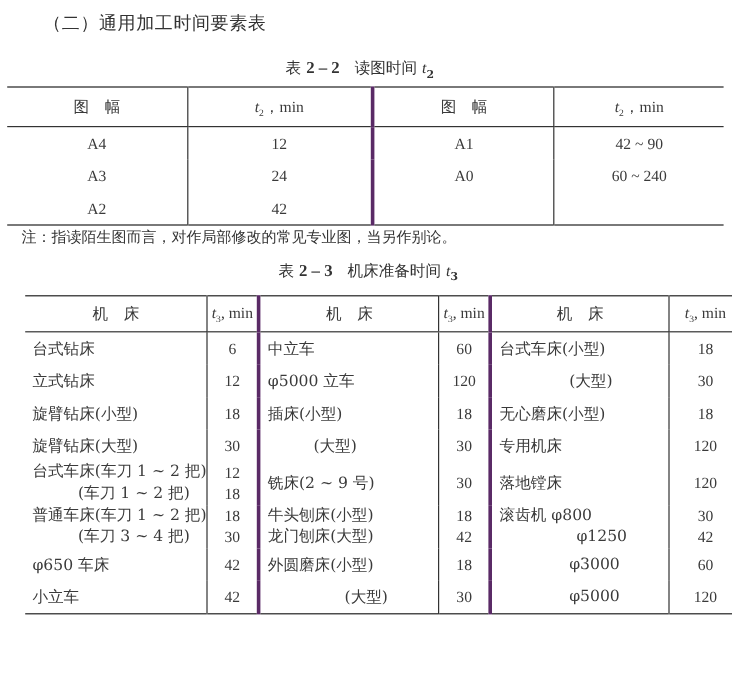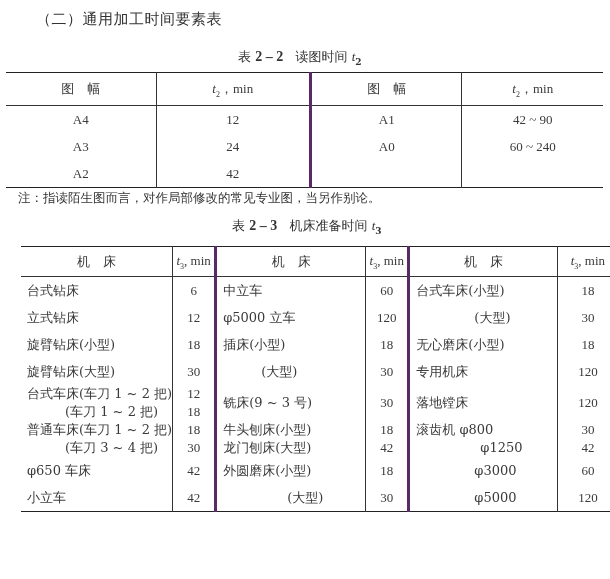--- a/index.html
+++ b/index.html
@@ -151,21 +151,21 @@
 
   <tr>
     <td class="name stack" style="border-right:1px solid #333;height:36px">
           <div>台式车床(车刀 1 ~ 2 把)</div>
           <div style="padding-left:38px">(车刀 1 ~ 2 把)</div>
         </td>
     <td class="num stack" style="border-right:none">
           <div>12</div>
           <div>18</div>
         </td>
-    <td class="name sep">铣床(9 ~ 3 号)</td>
+    <td class="name sep">铣床(2 ~ 9 号)</td>
     <td class="num" style="border-left:1px solid #333;border-right:none">30</td>
     <td class="name sep" style="border-right:1px solid #333">落地镗床</td>
     <td class="num last">120</td>
   </tr>
 
   <tr>
     <td class="name stack" style="border-right:1px solid #333;height:36px">
           <div>普通车床(车刀 1 ~ 2 把)</div>
           <div style="padding-left:38px">(车刀 3 ~ 4 把)</div>
         </td>

